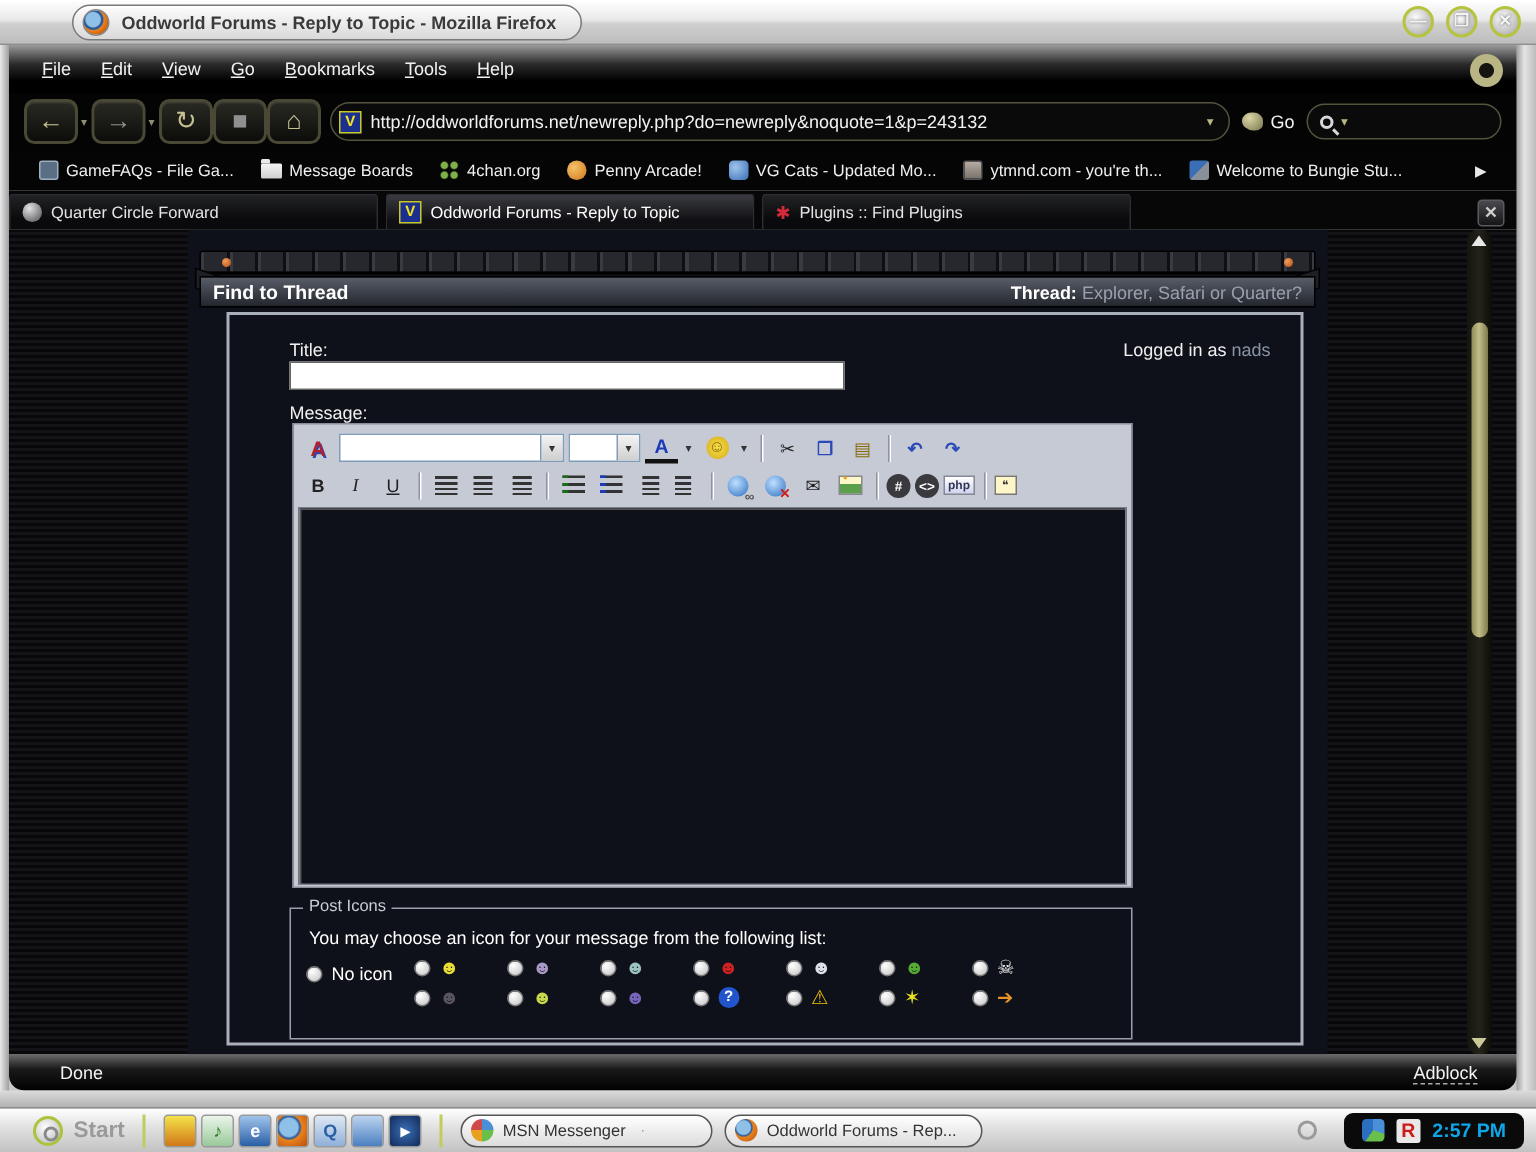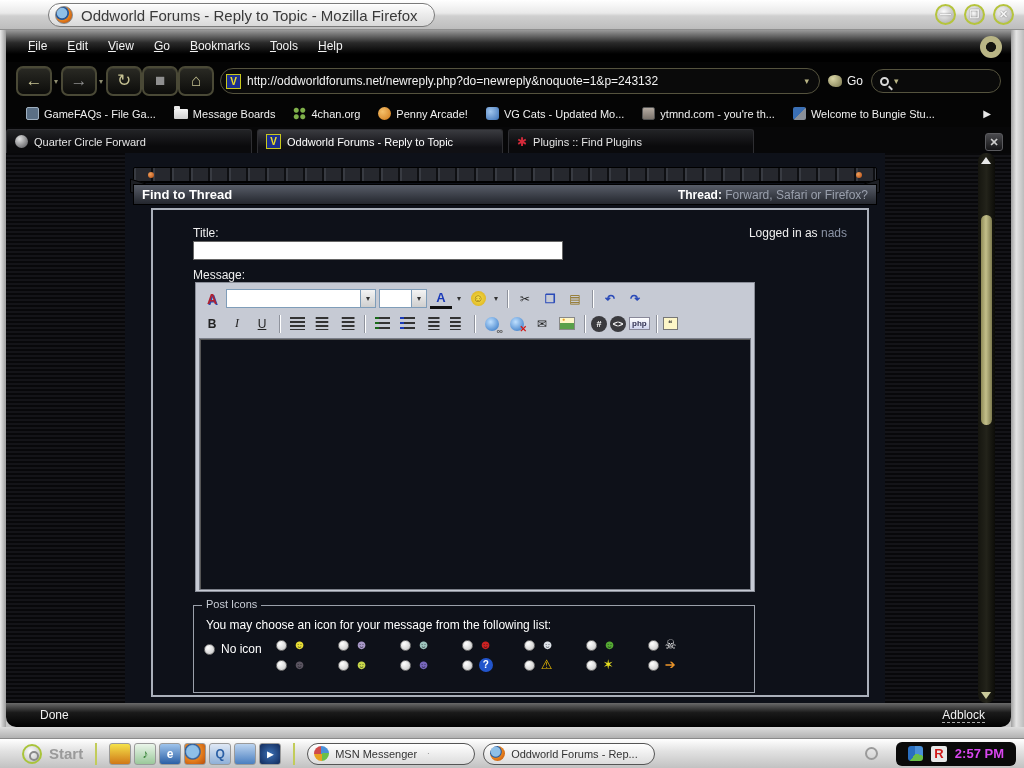--- a/index.html
+++ b/index.html
@@ -12,21 +12,21 @@
   .titlebar { left:0; top:0; width:1024px; height:30px;
     background:linear-gradient(#ffffff,#e9e9e9 45%,#cfcfcf 55%,#bdbdbd);
     border-bottom:1px solid #8f8f8f; }
   .title-capsule { left:48px; top:3px; height:24px; padding:0 16px 0 6px;
     display:flex; align-items:center; gap:8px;
     background:linear-gradient(#fdfdfd,#d9d9d9); border:1px solid #7a7a7a;
     border-radius:13px; box-shadow:inset 0 1px 0 #fff; }
   .ff-icon { width:18px; height:18px; border-radius:50%;
     background:radial-gradient(circle at 38% 38%, #8fc0e8 0 34%, #2a5a9a 40% 46%, #e8821e 52%, #b84d0c 90%);
     border:1px solid #888; }
-  .title-text { font-size:15px; font-weight:normal; color:#3a3a3a; white-space:nowrap; }
+  .title-text { font-size:12px; font-weight:bold; color:#3a3a3a; white-space:nowrap; }
   .win-btns { right:10px; top:4px; display:flex; gap:8px; }
   .win-btn { width:21px; height:21px; border-radius:50%;
     background:radial-gradient(circle at 40% 35%, #fdfdfd, #b9b9b9 75%, #8f8f8f);
     border:2px solid #b5c43c; color:#f4f4f4; font-size:11px; line-height:17px;
     text-align:center; font-weight:bold; text-shadow:0 0 2px #555; cursor:default; }
 
   
   .win-left  { left:0; top:30px; width:6px;  height:700px; background:linear-gradient(90deg,#e8e8e8,#9f9f9f); }
   .win-right { right:0; top:30px; width:13px; height:700px; background:linear-gradient(90deg,#9f9f9f,#e4e4e4 40%,#bcbcbc); }
   .chrome { left:6px; width:1005px; }
@@ -225,21 +225,21 @@
     background:conic-gradient(#4a90d8 0 25%, #6abf4a 25% 50%, #e8a020 50% 75%, #d04a4a 75%); }
   .tb-ic-ff { width:15px; height:15px; border-radius:50%;
     background:radial-gradient(circle at 38% 38%, #8fc0e8 0 34%, #2a5a9a 42%, #e8821e 50%, #b84d0c); }
   .task-caret { font-size:8px; color:#888; margin-left:4px; }
   .tray-hidden { width:13px; height:13px; border:2px solid #9a9a9a; border-radius:50%; margin-left:auto; }
   .tray { height:24px; background:#0a0a0a; border-radius:6px; display:flex; align-items:center;
     gap:8px; padding:0 12px; margin-left:10px; }
   .tray-msn { width:15px; height:15px; background:conic-gradient(#4a90d8 0 30%, #6abf4a 30% 60%, #2a6fc0 60%); border-radius:3px; }
   .tray-avira { width:16px; height:16px; background:#e8e8e8; border-radius:2px; color:#d01a1a;
     font-weight:bold; font-size:13px; text-align:center; line-height:16px; }
-  .tray-time { color:#d946ef; font-size:13px; font-weight:bold; }
+  .tray-time { color:#0ea5e9; font-size:13px; font-weight:bold; }
 </style>
 </head>
 <body>
 
 <div id="screen">
 
   <div class="abs titlebar">
     <div class="abs title-capsule">
       <span class="ff-icon"></span>
       <span class="title-text">Oddworld Forums - Reply to Topic - Mozilla Firefox</span>
@@ -341,21 +341,21 @@
 
       <div class="deco-bar">
         <span class="rivet" style="left:14px"></span>
         <span class="rivet" style="right:14px"></span>
         <span class="deco-cap cap-l"></span>
         <span class="deco-cap cap-r"></span>
       </div>
 
       <div class="page-header">
         <span class="ph-title">Find to Thread</span>
-        <span class="ph-thread"><b>Thread:</b><span> Forward, Safari or Firefox?</span></span>
+        <span class="ph-thread"><b>Thread:</b><span> Explorer, Safari or Quarter?</span></span>
       </div>
 
       <div class="form-box">
         <div class="title-row">
           <span class="fld-label">Title:</span>
           <span class="loggedin">
             <span>Logged in as</span>
             <span class="uname">nads</span>
           </span>
         </div>

